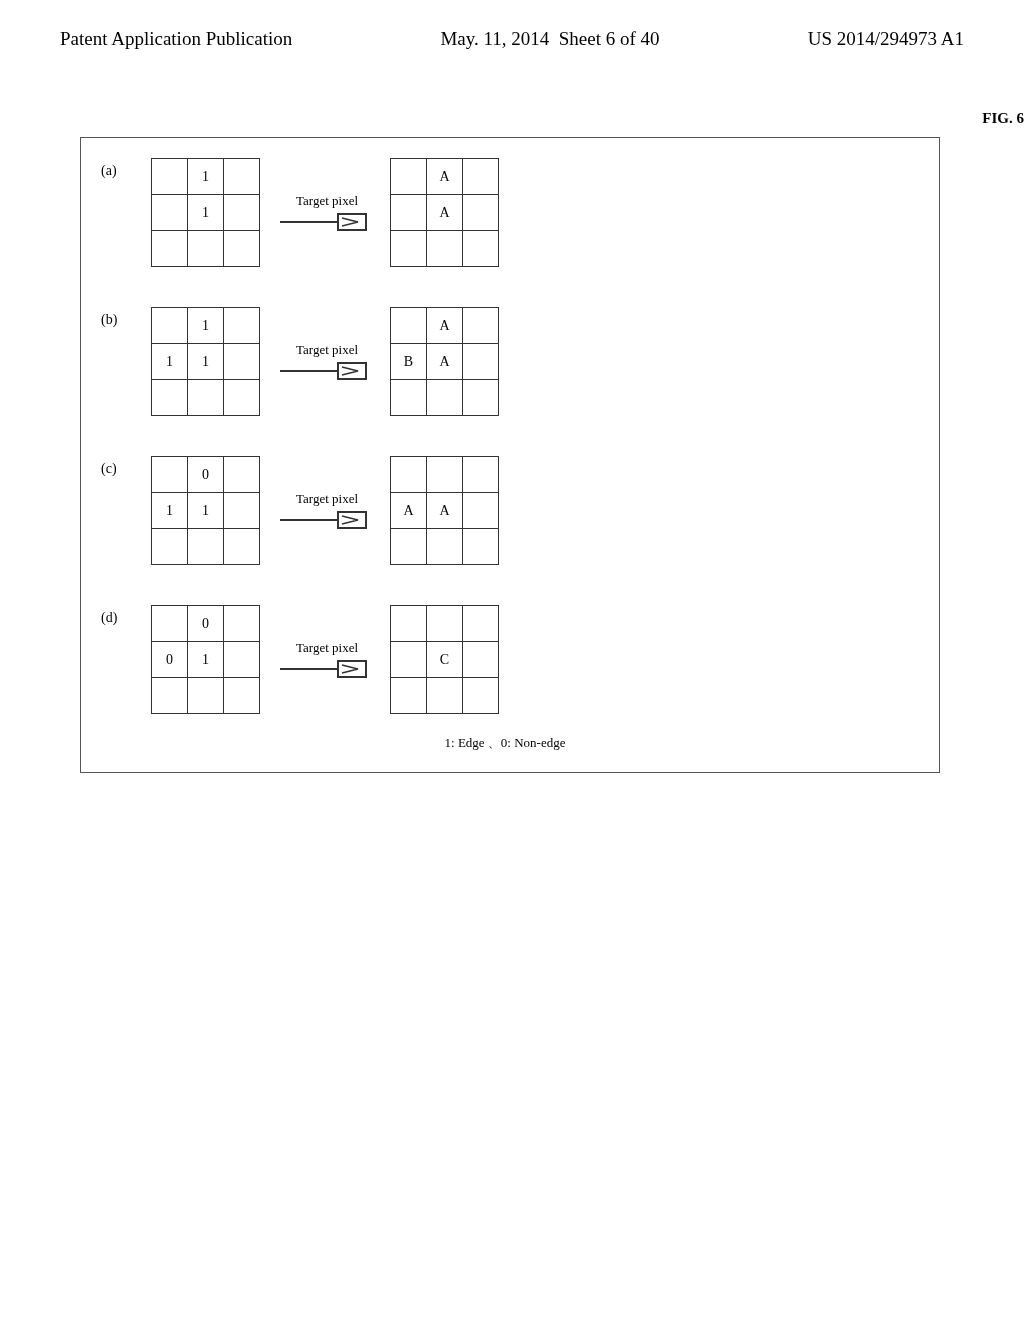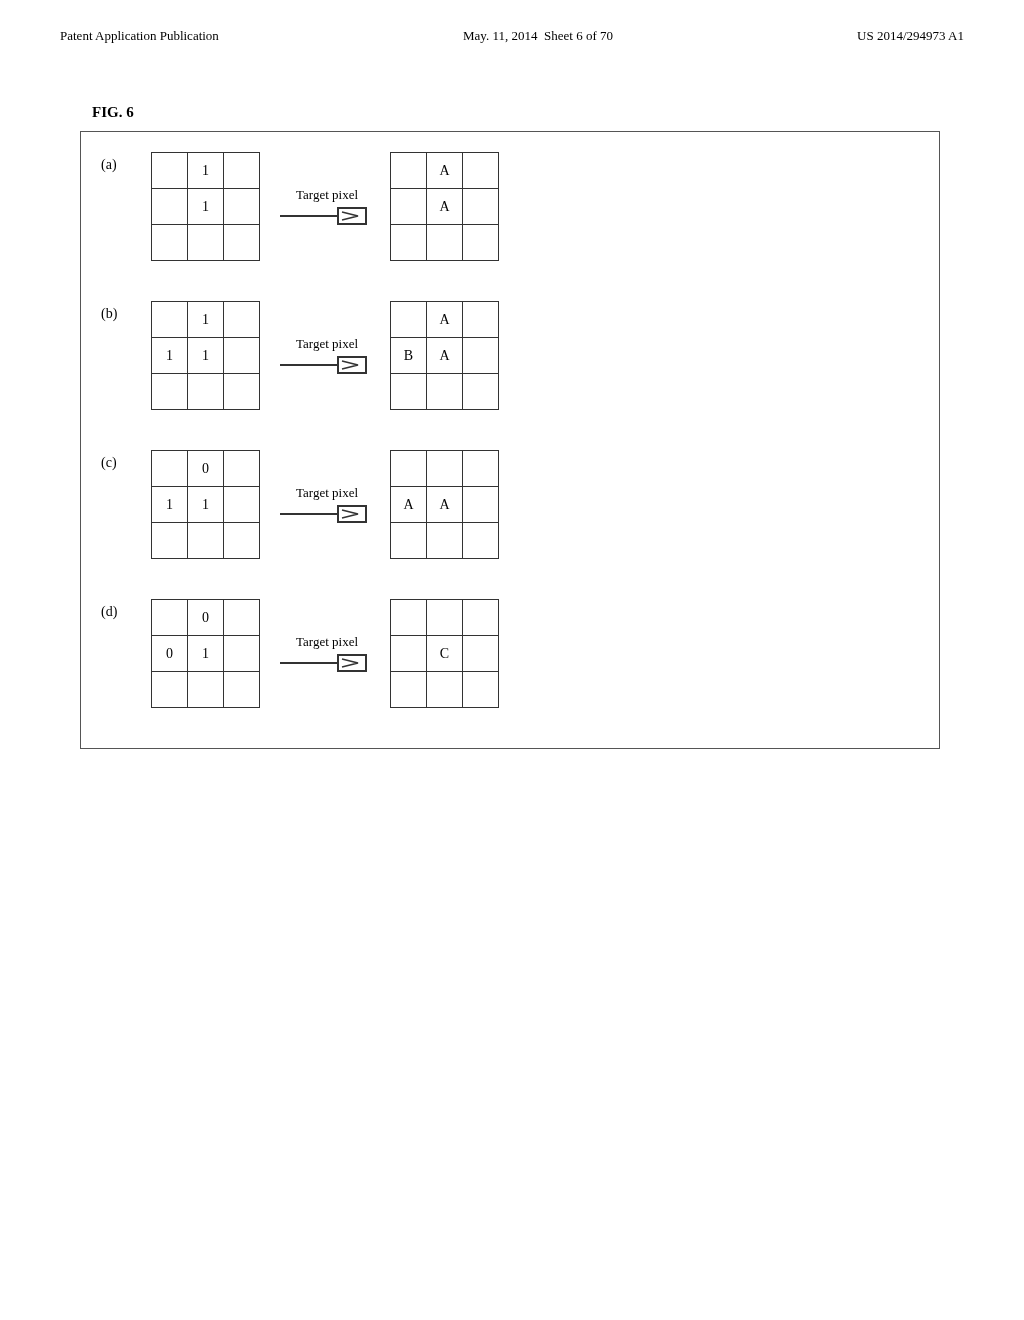--- a/index.html
+++ b/index.html
@@ -11,21 +11,21 @@
       color: #000;
       position: relative;
     }
 
     
     .header {
       display: flex;
       justify-content: space-between;
       align-items: baseline;
       padding: 28px 60px 0 60px;
-      font-size: 13px;
+      font-size: 19px;
     }
 
     .fig-label {
       font-size: 15px;
       font-weight: bold;
       margin-bottom: 10px;
       margin-left: 60px;
     }
 
     
@@ -89,26 +89,26 @@
       font-size: 13px;
       margin-top: 10px;
     }
   </style>
 </head>
 <body>
 
 <div class="header">
   <span>Patent Application Publication</span>
   <span>
-    <span>May. 11, 2014</span>&nbsp;&nbsp;<span>Sheet 6 of 70</span>
+    <span>May. 11, 2014</span>&nbsp;&nbsp;<span>Sheet 6 of 40</span>
   </span>
   <span>US 2014/294973 A1</span>
 </div>
 
-<div class="fig-label" style="margin-top:60px; margin-left:92px;">FIG. 6</div>
+<div class="fig-label" style="margin-top:60px; margin-left:92px;text-align:right;">FIG. 6</div>
 
 <div class="outer-box" style="margin-left:80px; margin-top:5px;">
 
   <div id="sections-container">
       <div class="section">
         <div class="section-label">(a)</div>
         <div class="section-body">
           <div class="grid">
             <div class="grid-cell"></div>
             <div class="grid-cell">1</div>
@@ -241,13 +241,14 @@
             <div class="grid-cell">C</div>
             <div class="grid-cell"></div>
             <div class="grid-cell"></div>
             <div class="grid-cell"></div>
             <div class="grid-cell"></div>
           </div>
         </div>
       </div>
     </div>
 
+  <div class="footer-note">1: Edge 、0: Non-edge</div>
 </div>
 
 </body></html>

